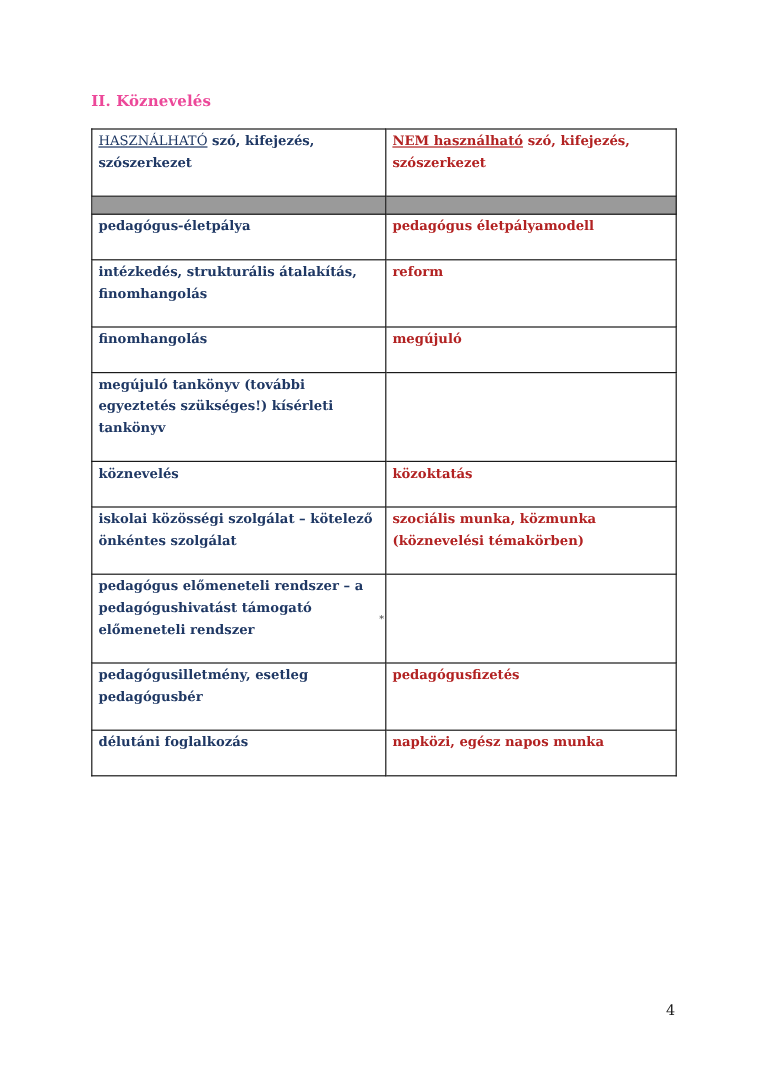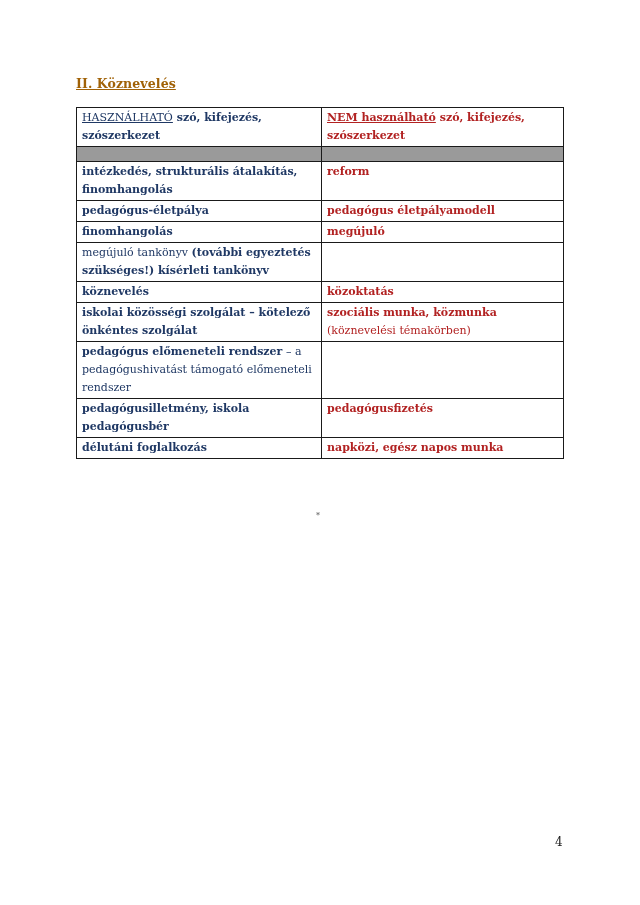--- a/index.html
+++ b/index.html
@@ -1,27 +1,27 @@
 <!DOCTYPE html>
 <html><head>
 <meta charset="utf-8">
 <style>
   html, body { margin: 0; padding: 0; background: #ffffff; }
   body { width: 640px; height: 905px; position: relative; overflow: hidden;
          font-family: "DejaVu Serif", "Liberation Serif", serif; }
   .heading { position: absolute; left: 76px; top: 76px; font-size: 12.5px; font-weight: bold;
-             color: #a16207; text-decoration: underline; letter-spacing: 0.1px; }
+             color: #ec4899; letter-spacing: 0.1px; }
   table.terms { position: absolute; left: 76px; top: 107px; width: 488px; border-collapse: collapse;
                 table-layout: fixed; }
-  table.terms td { border: 1.5px solid #1a1a1a; padding: 1px 4px 1px 5px; vertical-align: top;
+  table.terms td { border: 1.5px solid #1a1a1a; padding: 1px 4px 18px 5px; vertical-align: top;
                    font-size: 11px; line-height: 18px; }
   td.col-ok { width: 235px; color: #1f3864; }
   td.col-no { color: #b22222; }
   .b { font-weight: bold; }
-  .n { font-weight: normal; text-align: center; }
+  .n { font-weight: bold; text-align: center; }
   .u { }
   tr.gray td { background: #9a9a9a; height: 14px; padding: 0; }
   .hdr-ok-kw { color: #1f3864; text-decoration: underline; font-weight: normal; }
   .hdr-no-kw { color: #b22222; text-decoration: underline; }
   .asterisk { position: absolute; left: 316px; top: 511px; font-size: 8px; color: #444; }
   .page-num { position: absolute; left: 555px; top: 835px; font-size: 12px; color: #1a1a1a; }
 </style>
 </head>
 <body>
 
@@ -35,26 +35,26 @@
     </td>
     <td class="col-no b">
       <span class="hdr-no-kw">NEM használható</span><span> szó, kifejezés, szószerkezet</span>
     </td>
   </tr>
   <tr class="gray">
     <td class="col-ok"></td>
     <td class="col-no"></td>
   </tr>
   <tr>
+    <td class="col-ok b">pedagógus-életpálya</td>
+    <td class="col-no b">pedagógus életpályamodell</td>
+  </tr>
+  <tr>
     <td class="col-ok b">intézkedés, strukturális átalakítás, finomhangolás</td>
     <td class="col-no b">reform</td>
-  </tr>
-  <tr>
-    <td class="col-ok b">pedagógus-életpálya</td>
-    <td class="col-no b">pedagógus életpályamodell</td>
   </tr>
   <tr>
     <td class="col-ok b">finomhangolás</td>
     <td class="col-no b">megújuló</td>
   </tr>
   <tr>
     <td class="col-ok">
       <span class="n">megújuló tankönyv </span><span class="b u">(további egyeztetés szükséges!) kísérleti tankönyv</span>
     </td>
     <td class="col-no b"></td>
@@ -70,21 +70,21 @@
       <span class="n">(köznevelési témakörben)</span>
     </td>
   </tr>
   <tr>
     <td class="col-ok">
       <span class="b">pedagógus előmeneteli rendszer</span><span class="n"> – a pedagógushivatást támogató előmeneteli rendszer</span>
     </td>
     <td class="col-no b"></td>
   </tr>
   <tr>
-    <td class="col-ok b">pedagógusilletmény, iskola pedagógusbér</td>
+    <td class="col-ok b">pedagógusilletmény, esetleg pedagógusbér</td>
     <td class="col-no b">pedagógusfizetés</td>
   </tr>
   <tr>
     <td class="col-ok b">délutáni foglalkozás</td>
     <td class="col-no b">napközi, egész napos munka</td>
   </tr>
 </tbody>
   </table>
 
 <div class="asterisk">*</div>

